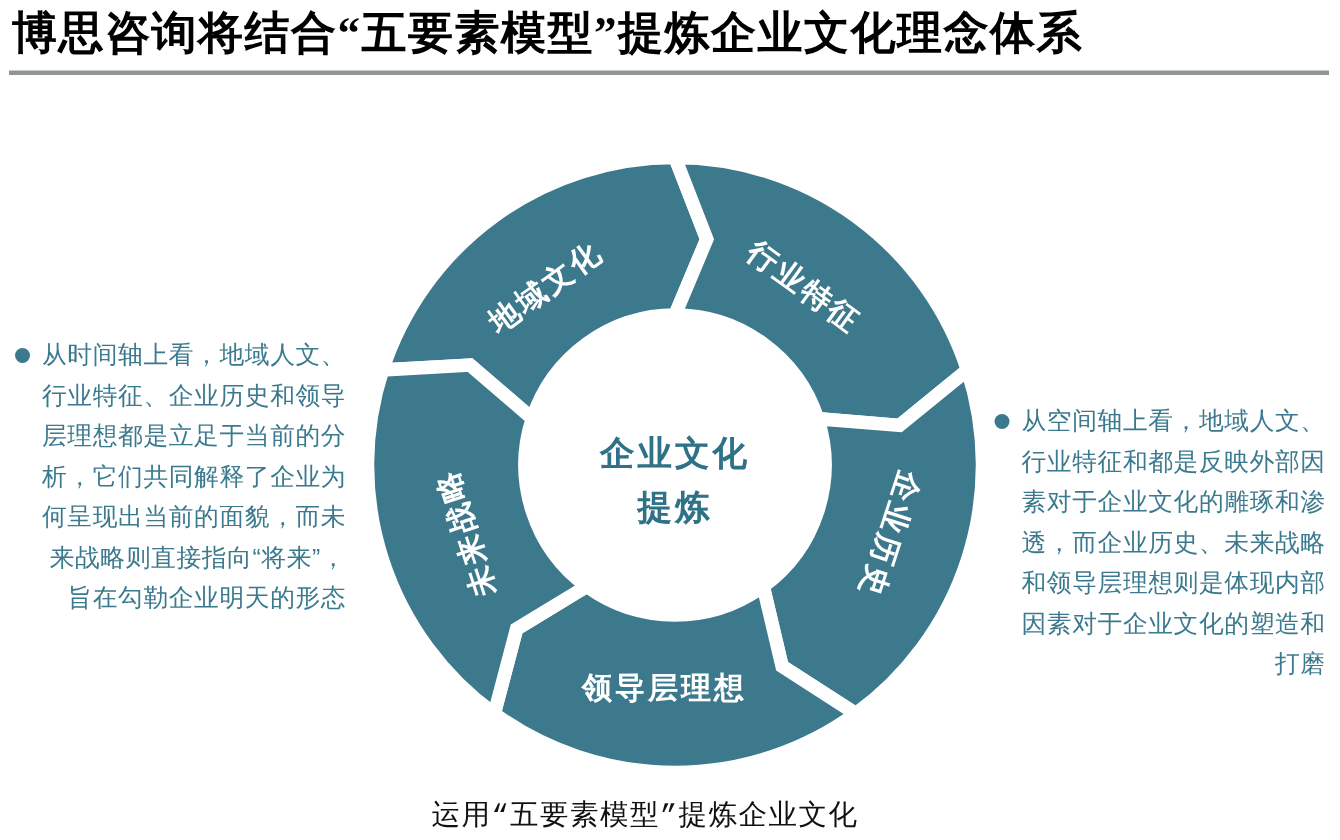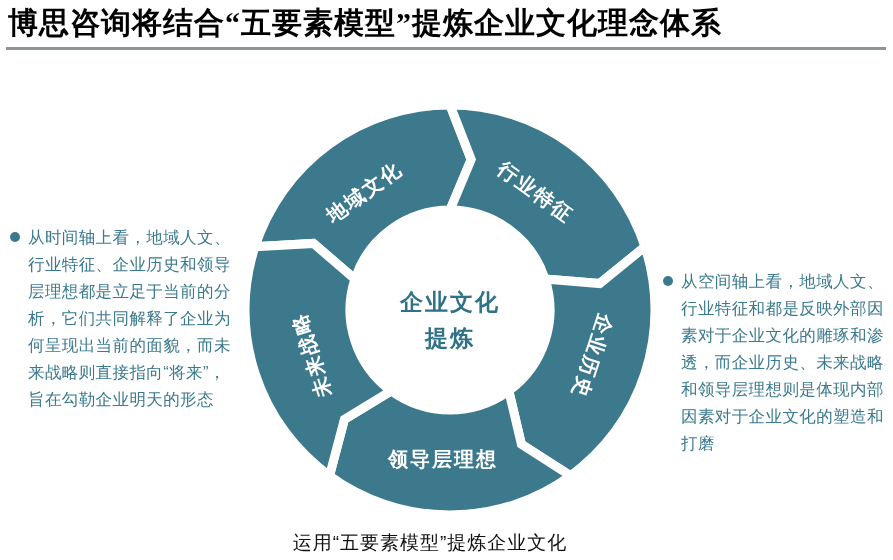--- a/index.html
+++ b/index.html
@@ -22,20 +22,21 @@
   .title-rule {
     position: absolute; left: 6px; top: 47px; width: 880px; height: 3px;
     background: #8f9496;
   }
 
   
   .note {
     position: absolute; top: 224px; width: 230px;
     display: flex; align-items: flex-start; gap: 8px;
     color: #3B7A8E;
+    text-align: right;
   }
   .note-left  { left: 10px; }
   .note-right { left: 663px; margin-top: 44px; }
   .bullet {
     flex: none; width: 10px; height: 10px; border-radius: 50%;
     background: #3B7A8E; margin-top: 8px;
   }
   .note-text {
     margin: 0; font-size: 16.5px; line-height: 27px;
     letter-spacing: 0.4px; white-space: pre-line;
@@ -51,21 +52,21 @@
   .seg-label {
     fill: #ffffff; font-size: 20px; font-weight: bold; letter-spacing: 2px;
   }
   .center-label {
     fill: #2F7187; font-size: 23px; font-weight: bold; letter-spacing: 2px;
   }
 
   
   .caption {
     position: absolute; left: 0; top: 530px; width: 860px;
-    text-align: center; font-size: 19px; color: #111111; letter-spacing: 1px;
+    text-align: center; font-size: 19px; color: #111111; letter-spacing: 1px; font-family: Liberation Mono, monospace;
   }
 </style>
 </head>
 <body>
 
 <div class="slide">
 
   <div class="title">博思咨询将结合“五要素模型”提炼企业文化理念体系</div>
   <div class="title-rule"></div>
 

